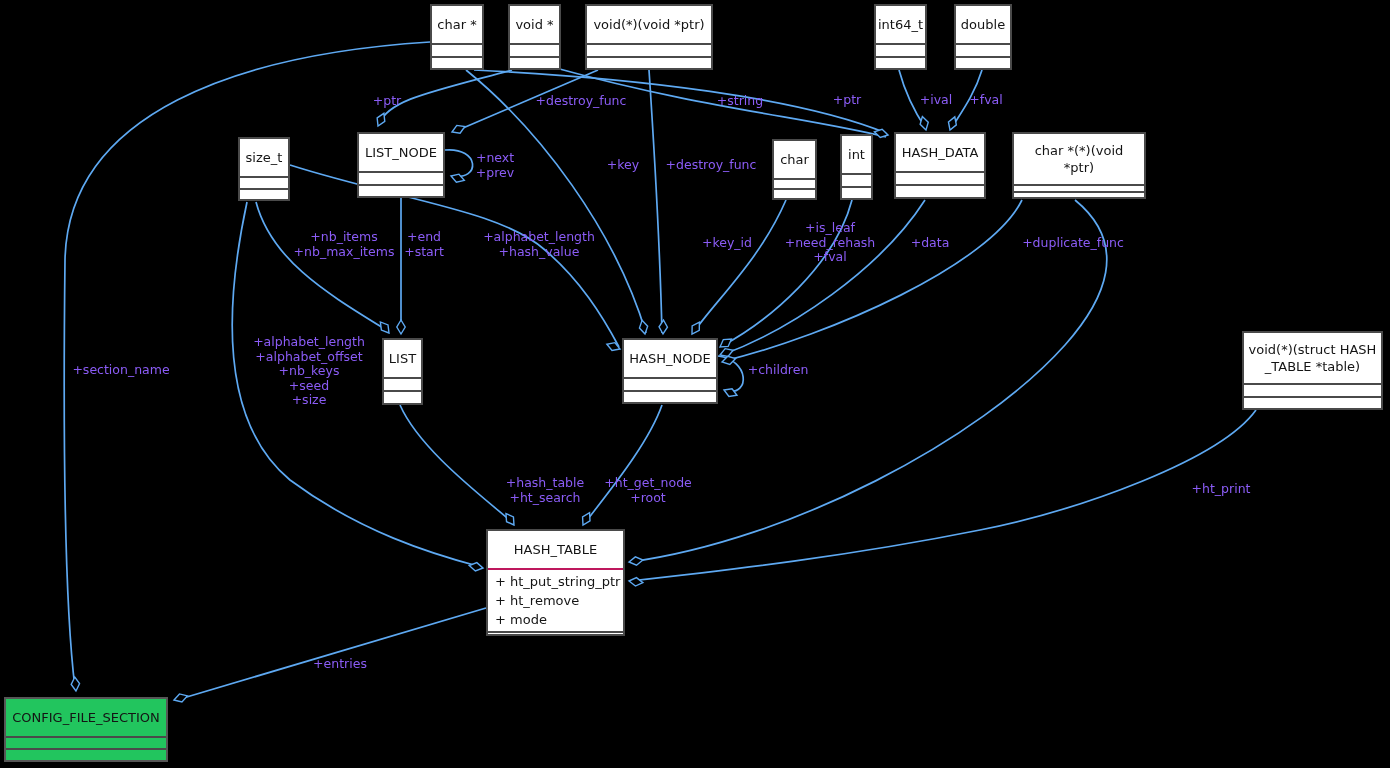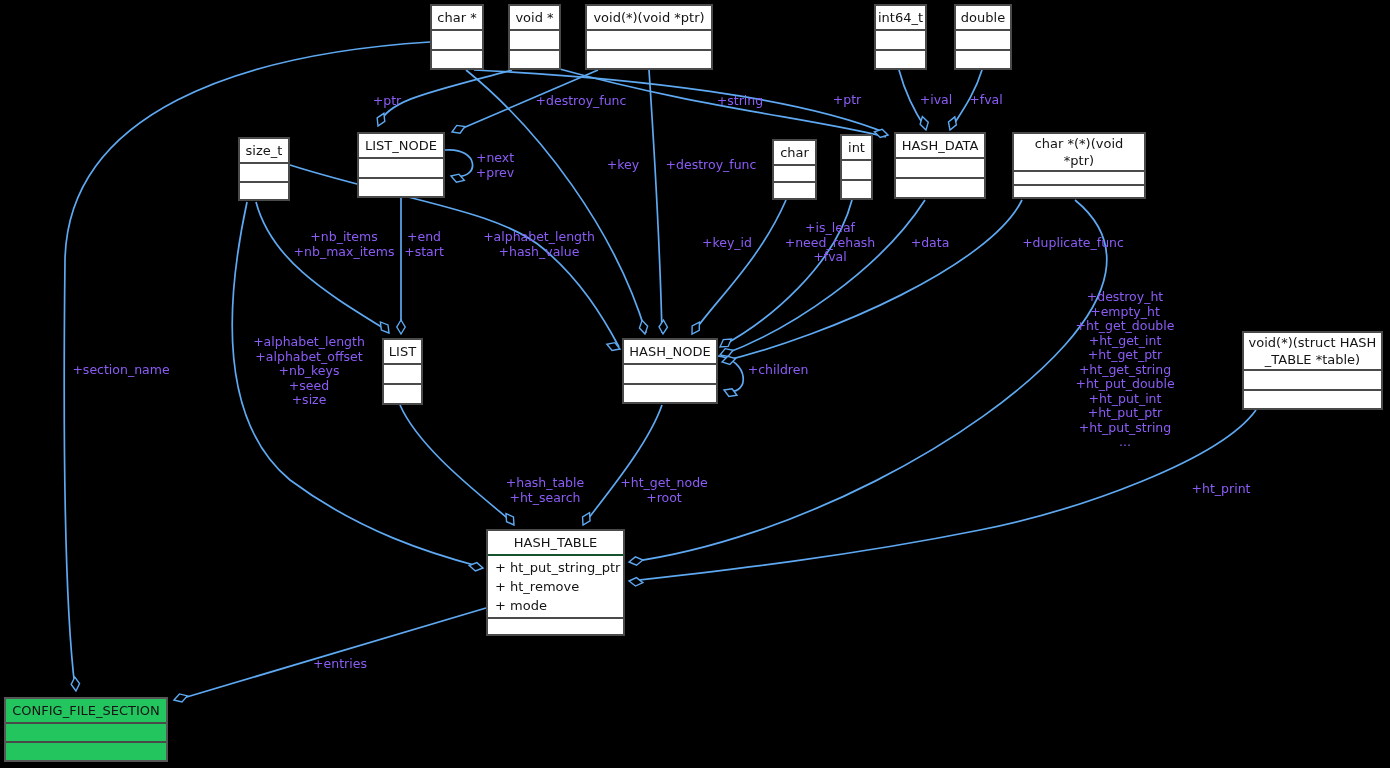--- a/index.html
+++ b/index.html
@@ -2,23 +2,23 @@
 <html><head>
 <meta charset="utf-8">
 <style>
   html,body{margin:0;padding:0;background:#000;}
   .canvas{position:relative;width:1390px;height:768px;background:#000;overflow:hidden;
           font-family:"DejaVu Sans",sans-serif;}
   svg.edges{position:absolute;left:0;top:0;pointer-events:none;}
   .node{position:absolute;background:#ffffff;border:2px solid #4a4a4a;box-sizing:border-box;
         display:flex;flex-direction:column;color:#141414;font-size:13px;}
   .node-title{flex:0 0 auto;min-height:21px;display:flex;align-items:center;justify-content:center;
-        text-align:center;padding:1px 4px;white-space:pre-line;line-height:17px;}
+        text-align:center;padding:8px 4px;white-space:pre-line;line-height:17px;}
   .comp{flex:1 1 auto;border-top:2px solid #4a4a4a;}
-  .members{flex:1 1 auto;border-top:2px solid #14532d;display:flex;flex-direction:column;
+  .members{flex:1 1 auto;border-top:2px solid #be185d;display:flex;flex-direction:column;
         justify-content:space-evenly;padding:2px 7px;text-align:left;}
   .members div{line-height:19px;white-space:nowrap;}
   .node.focus{background:#22c55e;border-color:#565656;}
   .elabel{position:absolute;transform:translate(-50%,-50%);color:#8b5cf6;font-size:12.5px;
         line-height:14.5px;text-align:center;white-space:pre-line;}
 </style>
 </head>
 <body>
 
 <div class="canvas">
@@ -187,32 +187,21 @@
 +need_rehash
 +fval</span>
   <span class="elabel" style="left:930px;top:243px">+data</span>
   <span class="elabel" style="left:1073px;top:243px">+duplicate_func</span>
   <span class="elabel" style="left:309px;top:371px">+alphabet_length
 +alphabet_offset
 +nb_keys
 +seed
 +size</span>
   <span class="elabel" style="left:778px;top:370px">+children</span>
-  <span class="elabel" style="left:1125px;top:370px">+destroy_ht
-+empty_ht
-+ht_get_double
-+ht_get_int
-+ht_get_ptr
-+ht_get_string
-+ht_put_double
-+ht_put_int
-+ht_put_ptr
-+ht_put_string
-...</span>
   <span class="elabel" style="left:545px;top:490px">+hash_table
 +ht_search</span>
-  <span class="elabel" style="left:664px;top:490px">+ht_get_node
+  <span class="elabel" style="left:648px;top:490px">+ht_get_node
 +root</span>
   <span class="elabel" style="left:1221px;top:489px">+ht_print</span>
   <span class="elabel" style="left:121px;top:370px">+section_name</span>
   <span class="elabel" style="left:340px;top:664px">+entries</span>
 
 </div>
 
 </body></html>

